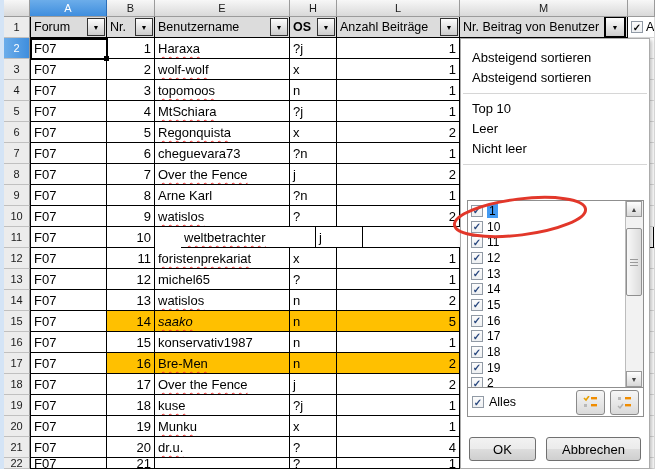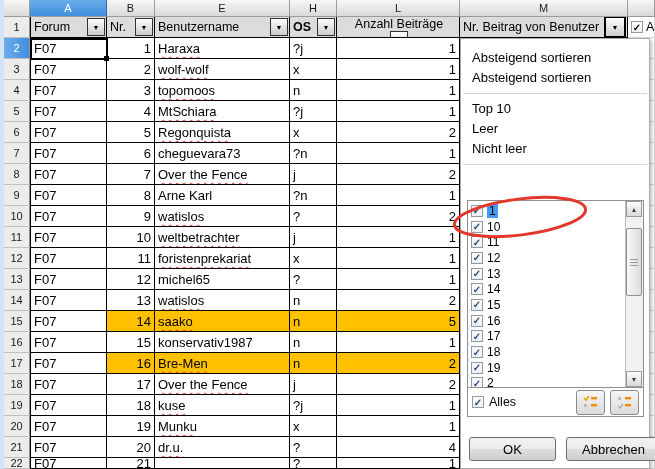--- a/index.html
+++ b/index.html
@@ -42,21 +42,21 @@
   .sbtn{position:absolute;left:0;width:16px;height:16px;background:linear-gradient(#fefefe,#d8d8d8);border:1px solid #9a9a9a;box-sizing:border-box;display:flex;align-items:center;justify-content:center;font-size:7px;color:#444;}
   .sbtn.up{top:0;}
   .sbtn.down{bottom:0;}
   .sthumb{position:absolute;left:0;top:27px;width:16px;height:68px;background:linear-gradient(90deg,#f8f8f8,#dcdcdc);border:1px solid #8f8f8f;border-radius:2px;box-sizing:border-box;display:flex;flex-direction:column;align-items:center;justify-content:center;gap:2px;}
   .sthumb i{display:block;width:8px;height:1px;background:#9a9a9a;}
   .allesrow{height:28px;border-top:1px solid #8f8f8f;display:flex;align-items:center;padding:0 4px;gap:5px;}
   .allesrow .lbl{font-size:12.5px;flex:1;}
   .ibtn{flex:none;width:27px;height:23px;border:1px solid #8a8a8a;border-radius:3px;background:linear-gradient(#f6f6f6,#dadada);display:flex;align-items:center;justify-content:center;}
   .btnrow{position:absolute;left:8px;top:398px;display:flex;gap:10px;}
   .btn{height:24px;border:1px solid #707070;border-radius:3px;background:linear-gradient(#f2f2f2 0%,#ebebeb 49%,#dddddd 50%,#cfcfcf 100%);font-size:13px;color:#000;display:flex;align-items:center;justify-content:center;box-sizing:border-box;font-family:"Liberation Sans",sans-serif;}
-  .btn.ok{width:87px;}
+  .btn.ok{width:67px;}
   .btn.cancel{width:95px;}
   .annot{position:absolute;left:448px;top:190px;pointer-events:none;}
 </style>
 </head>
 <body>
 
 <div class="screen">
   <div class="left-strip"></div>
   <div class="sheet">
     <div class="colstrip" id="colstrip">
@@ -89,21 +89,21 @@
             <div class="fbtn">
               <span>▼</span>
             </div>
           </div>
           <div class="cell" style="width: 47px; font-weight: bold;">
             <span>OS</span>
             <div class="fbtn">
               <span>▼</span>
             </div>
           </div>
-          <div class="cell" style="width: 123px; flex-direction: column;">
+          <div class="cell" style="width: 123px;">
             <span>Anzahl Beiträge</span>
             <div class="fbtn">
               <span>▼</span>
             </div>
           </div>
           <div class="cell" style="width: 168px;">
             <span>Nr. Beitrag von Benutzer</span>
             <div class="fbtn active">
               <span>▼</span>
             </div>
@@ -218,21 +218,21 @@
           </div>
           <div class="cell " style="width: 47px;">?</div>
           <div class="cell num" style="width: 123px;">2</div>
           <div class="cell " style="width: 168px;"></div>
           <div class="cell xcol" style="width: 27px;"></div>
         </div>
         <div class="row">
           <div class="rowhead">11</div>
           <div class="cell first" style="width: 77px;">F07</div>
           <div class="cell num" style="width: 48px;">10</div>
-          <div class="cell " style="width: 135px;">
+          <div class="cell " style="width: 135px; margin-left: 26px;">
             <span class="sp">weltbetrachter</span>
           </div>
           <div class="cell " style="width: 47px;">j</div>
           <div class="cell num" style="width: 123px;">1</div>
           <div class="cell " style="width: 168px;"></div>
           <div class="cell xcol" style="width: 27px;"></div>
         </div>
         <div class="row">
           <div class="rowhead">12</div>
           <div class="cell first" style="width: 77px;">F07</div>
@@ -266,21 +266,21 @@
           </div>
           <div class="cell " style="width: 47px;">n</div>
           <div class="cell num" style="width: 123px;">2</div>
           <div class="cell " style="width: 168px;"></div>
           <div class="cell xcol" style="width: 27px;"></div>
         </div>
         <div class="row">
           <div class="rowhead">15</div>
           <div class="cell first" style="width: 77px;">F07</div>
           <div class="cell num hl" style="width: 48px;">14</div>
-          <div class="cell  hl" style="width: 135px;">
+          <div class="cell  hl" style="width: 135px; font-style: italic;">
             <span class="sp">saako</span>
           </div>
           <div class="cell  hl" style="width: 47px;">n</div>
           <div class="cell num hl" style="width: 123px;">5</div>
           <div class="cell " style="width: 168px;"></div>
           <div class="cell xcol" style="width: 27px;"></div>
         </div>
         <div class="row">
           <div class="rowhead">16</div>
           <div class="cell first" style="width: 77px;">F07</div>

